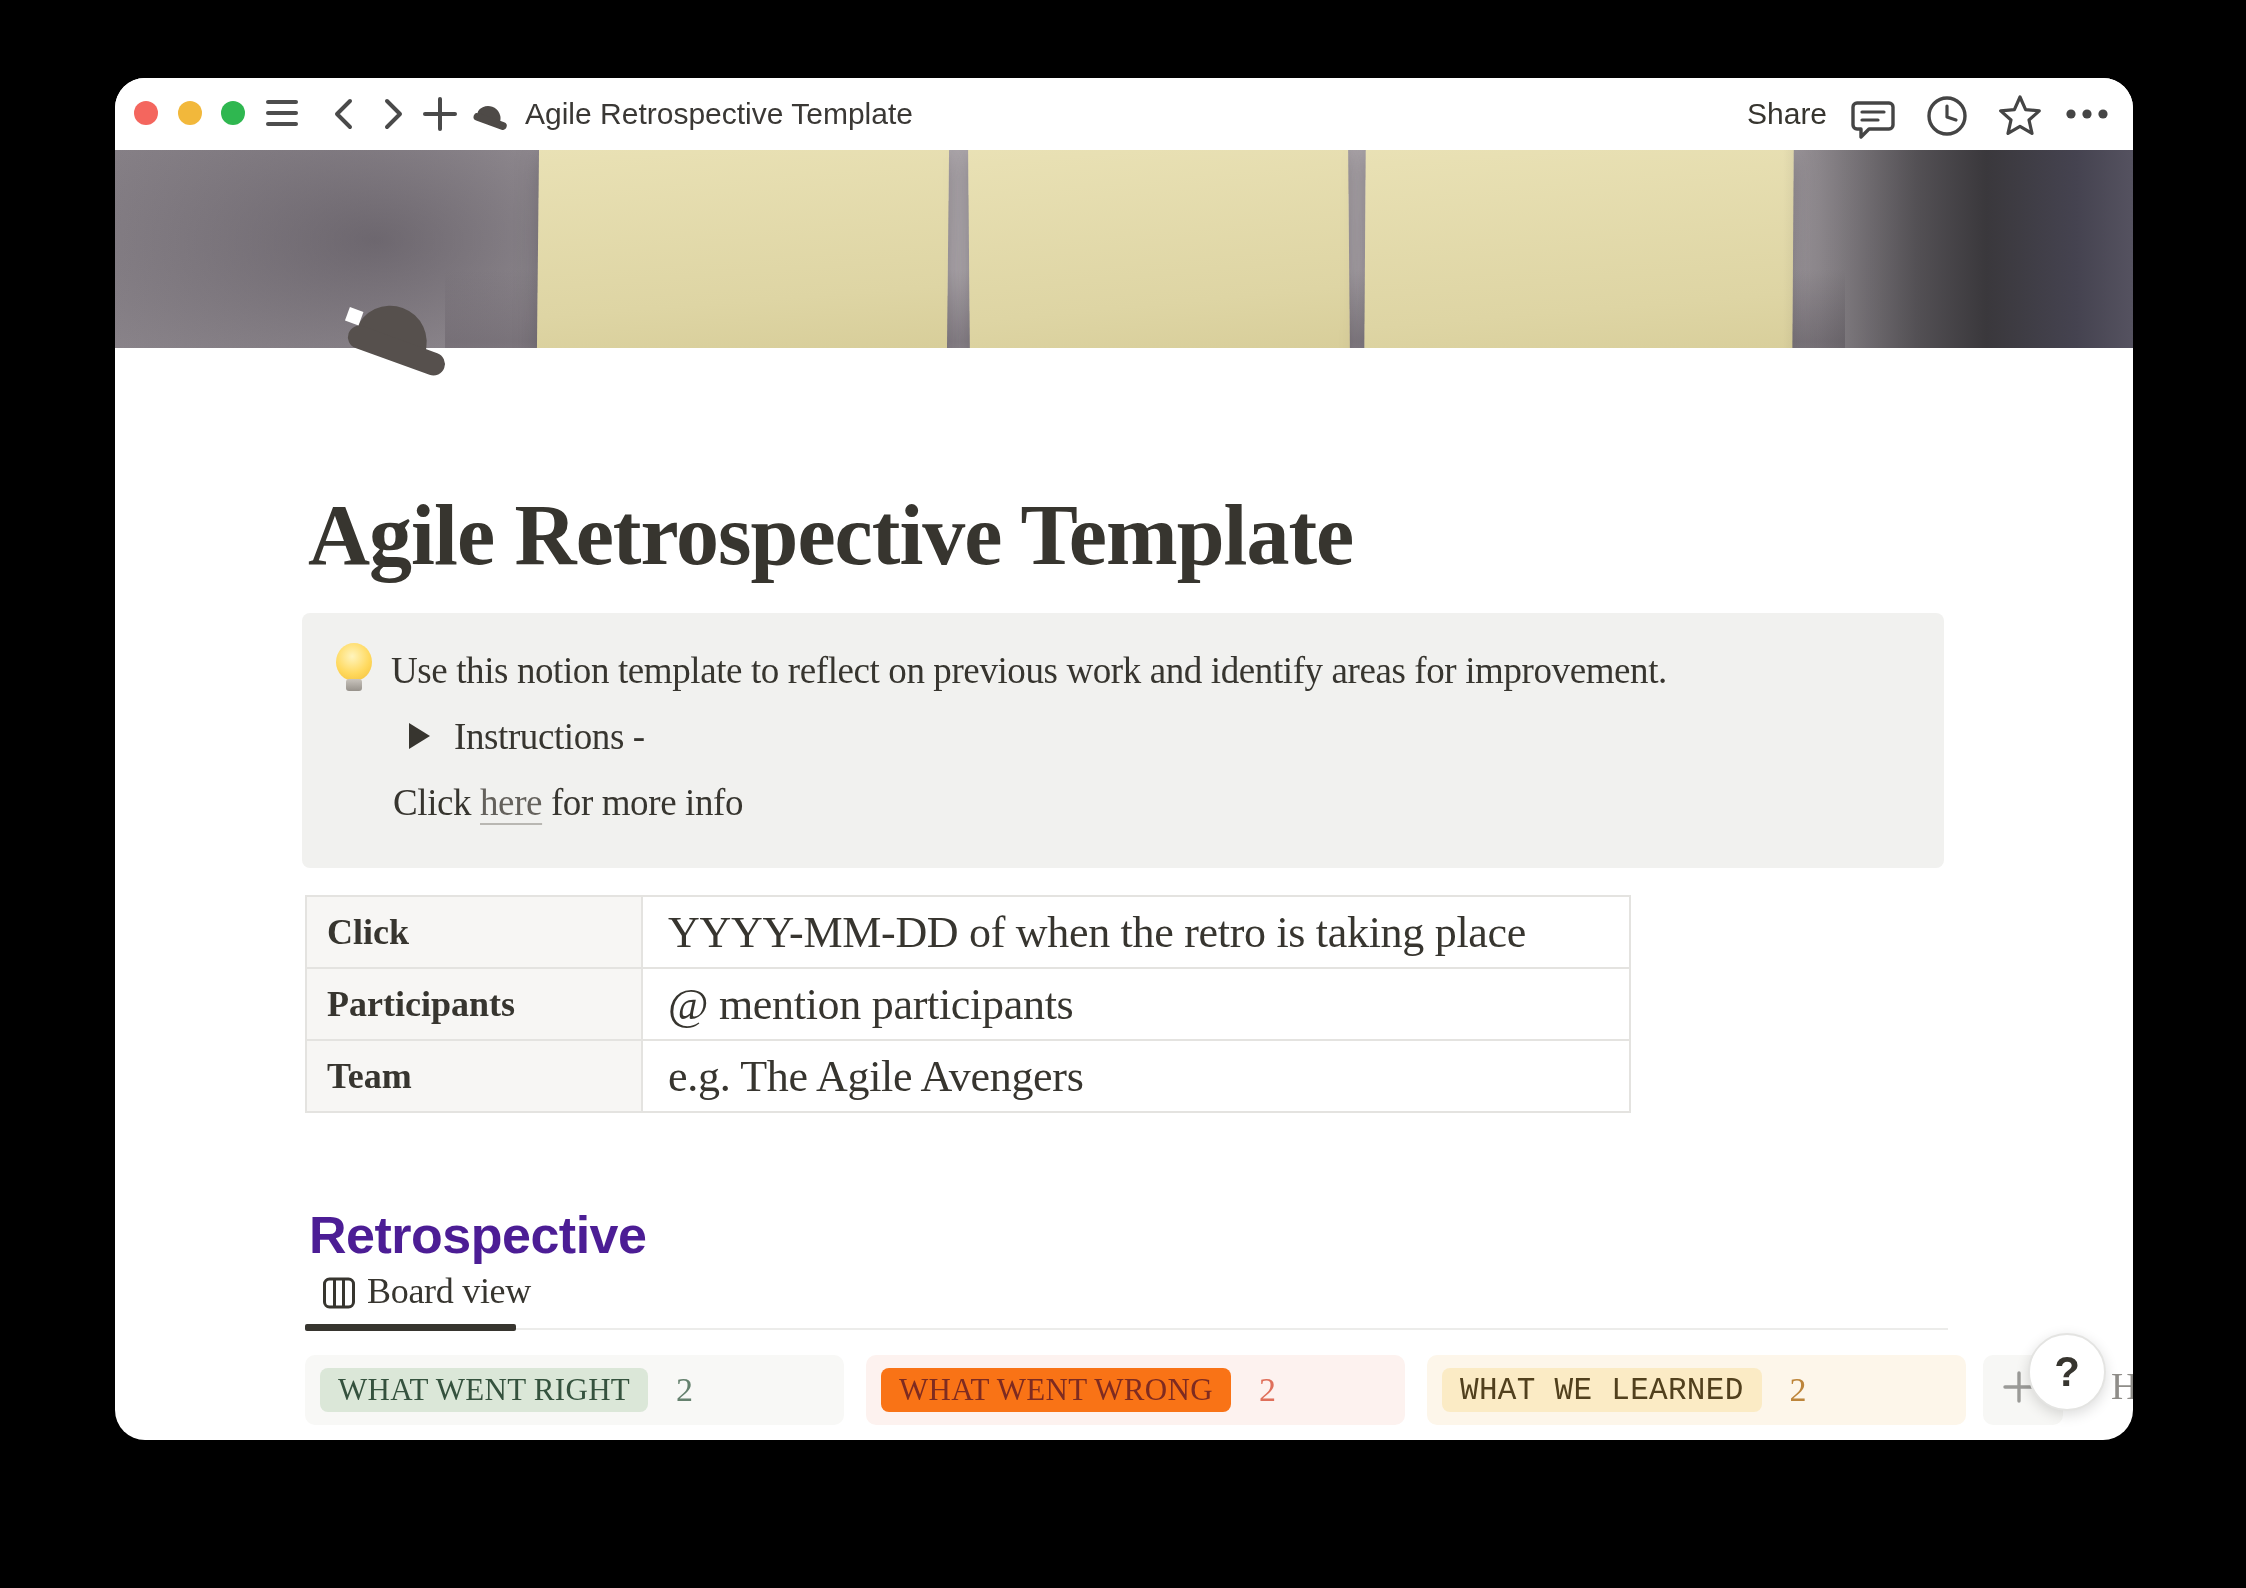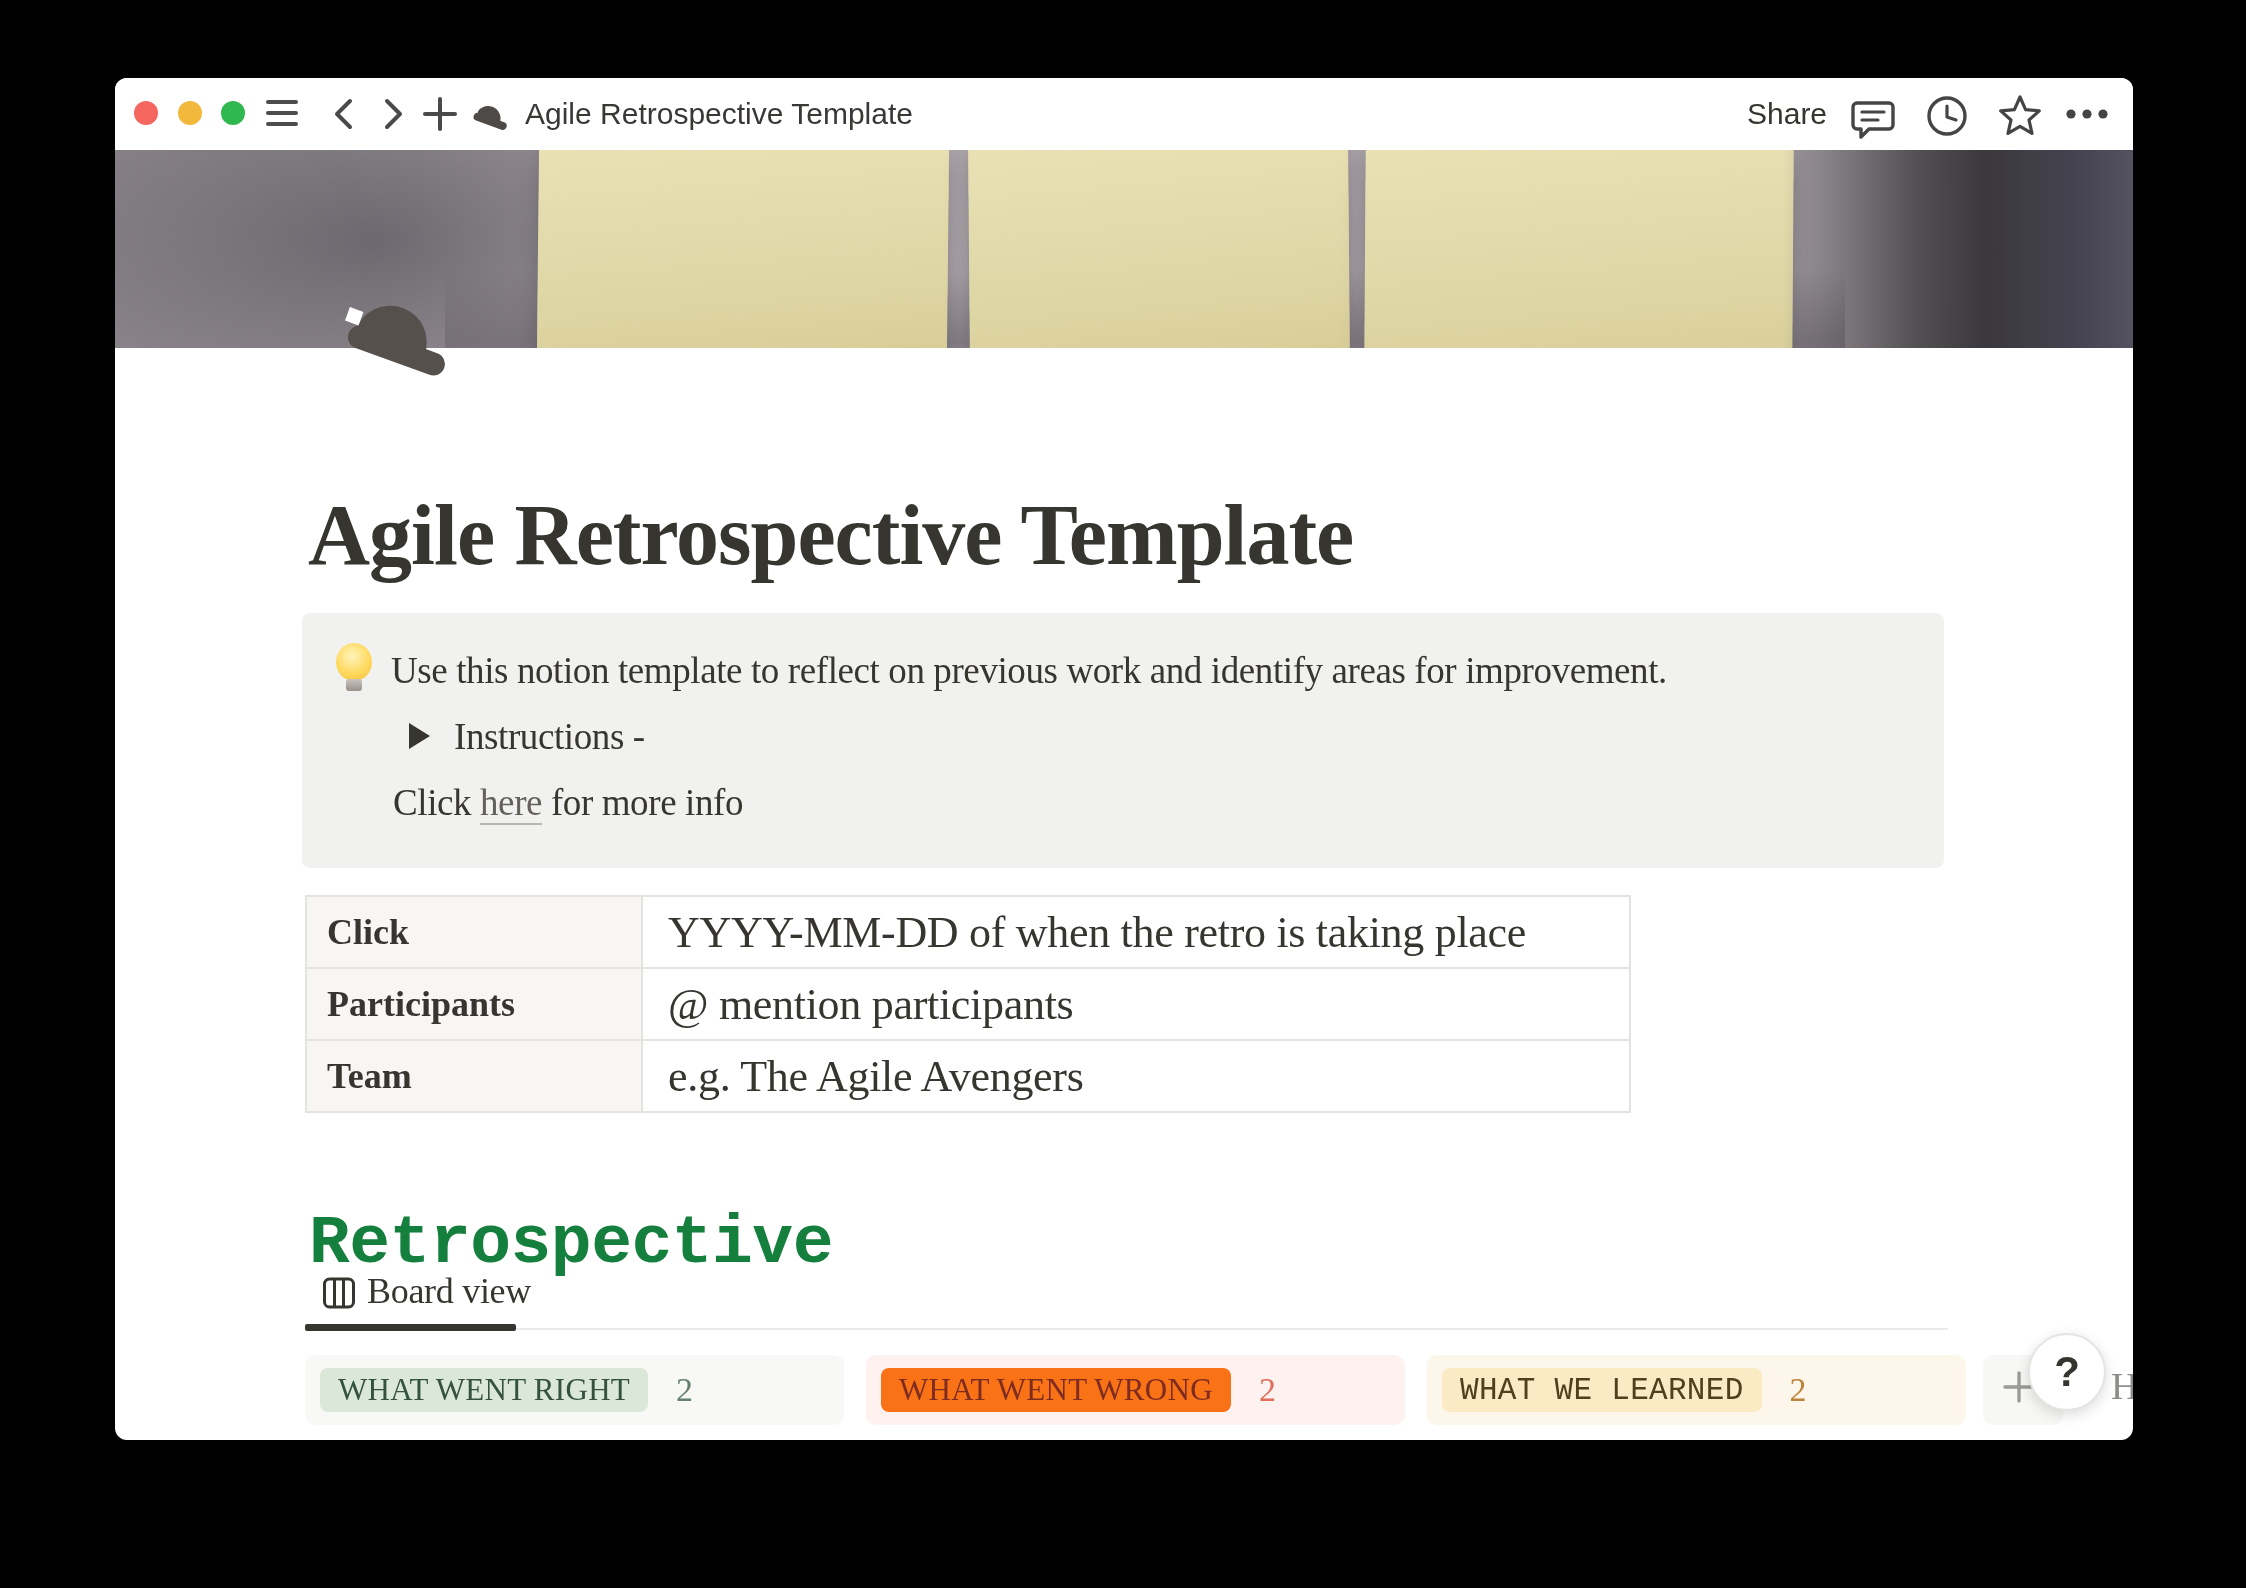--- a/index.html
+++ b/index.html
@@ -1,19 +1,19 @@
 <!DOCTYPE html>
 <html><head>
 <meta charset="utf-8">
 <style>
   html,body{margin:0;padding:0;background:#000;}
   .screen{position:relative;width:2246px;height:1588px;background:#000;overflow:hidden;
           font-family:"Liberation Sans",sans-serif;}
   .window{position:absolute;left:115px;top:78px;width:2018px;height:1362px;background:#fff;
-          border-radius:12px;overflow:hidden;}
+          border-radius:30px;overflow:hidden;}
   
   .titlebar{position:absolute;left:0;top:0;width:2018px;height:72px;background:#fff;z-index:30;}
   .light{position:absolute;top:23px;width:24px;height:24px;border-radius:50%;}
   .light.red{left:19px;background:#f4665e;}
   .light.yellow{left:63px;background:#f2b83b;}
   .light.green{left:106px;background:#2fb750;}
   .hamburger{position:absolute;left:151px;top:22px;width:32px;height:28px;}
   .hamburger span{position:absolute;left:0;width:32px;height:4px;border-radius:2px;background:#4d4d4d;}
   .hamburger span:nth-child(1){top:0}.hamburger span:nth-child(2){top:11px}.hamburger span:nth-child(3){top:22px}
   .tb-svg{position:absolute;top:18px;}
@@ -53,22 +53,22 @@
   .co-click{position:absolute;left:91px;top:168px;font-size:37px;color:#37352f;letter-spacing:-.4px;}
   .co-click .lnk{color:#64615c;text-decoration:underline;text-decoration-color:#b9b7b2;
         text-decoration-thickness:2px;text-underline-offset:8px;}
   .props{position:absolute;left:190px;top:817px;width:1322px;border:2px solid #e4e3e0;border-bottom:none;}
   .prow{display:flex;height:70px;border-bottom:2px solid #e4e3e0;}
   .pcell-l{width:336px;background:#f7f6f4;border-right:2px solid #e4e3e0;display:flex;align-items:center;
         padding-left:20px;box-sizing:border-box;font-family:"Liberation Serif",serif;font-size:36px;
         font-weight:700;color:#37352f;}
   .pcell-v{flex:1;display:flex;align-items:center;padding-left:25px;box-sizing:border-box;
         font-family:"Liberation Serif",serif;font-size:44px;color:#37352f;letter-spacing:-.3px;}
-  .h2{position:absolute;left:194px;top:1127px;font-family:Liberation Mono, monospace;font-size:68px;
-        font-weight:700;color:#15803d;letter-spacing:-.5px;}
+  .h2{position:absolute;left:194px;top:1127px;font-family:Liberation Sans, sans-serif;font-size:52px;
+        font-weight:700;color:#4c1d95;letter-spacing:-.5px;}
   .tab-icon{position:absolute;left:207px;top:1198px;}
   .tab-label{position:absolute;left:252px;top:1192px;font-family:"Liberation Serif",serif;font-size:36px;
         color:#37352f;letter-spacing:-.3px;}
   .tab-divider{position:absolute;left:190px;top:1250px;width:1643px;height:2px;background:#ececea;}
   .tab-underline{position:absolute;left:190px;top:1246px;width:211px;height:7px;background:#37352f;border-radius:2px;}
   .strip{position:absolute;top:1277px;width:539px;height:70px;border-radius:10px;display:flex;align-items:center;}
   .strip.s1{left:190px;background:#f8f8f6;}
   .strip.s2{left:751px;background:#fdf2ef;}
   .strip.s3{left:1312px;background:#fdf6ea;}
   .strip.sadd{left:1868px;width:80px;background:#f7f7f5;}

